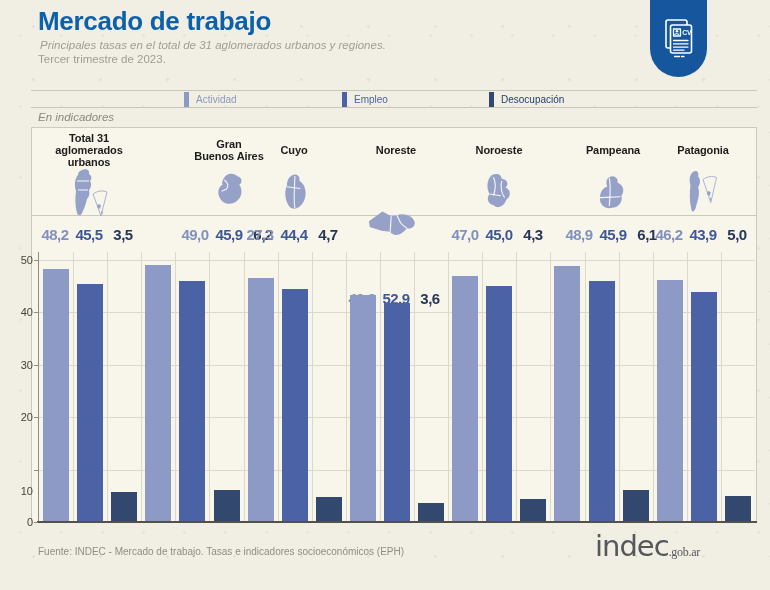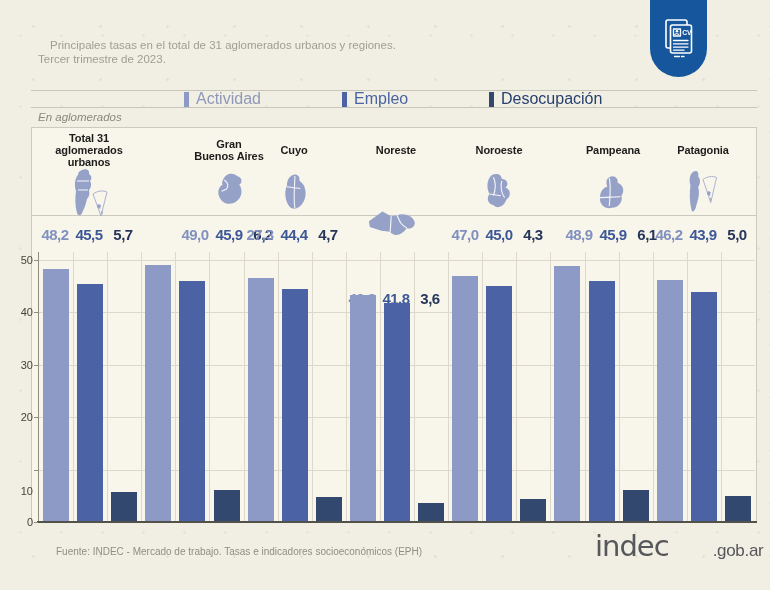--- a/index.html
+++ b/index.html
@@ -8,31 +8,31 @@
     font-family:"Liberation Sans",sans-serif;
     background-color:var(--c-page_bg,#f1eee3);
     background-image:
       radial-gradient(circle, rgba(150,140,110,.14) 1px, transparent 1.6px),
       radial-gradient(circle, rgba(150,140,110,.10) 1px, transparent 1.6px);
     background-size:67px 53px, 41px 71px;
   }
   
   .title{position:absolute;left:38px;top:6px;margin:0;font-size:26px;font-weight:700;
          color:var(--c-title,#0d61ab);letter-spacing:-.3px;}
-  .sub1{position:absolute;left:50px;top:39px;font-size:11.5px;color:var(--c-text_muted,#a09e93);}
+  .sub1{position:absolute;left:40px;top:39px;font-size:11.5px;color:var(--c-text_muted,#a09e93);font-style:italic;}
   .sub2{position:absolute;left:38px;top:53px;font-size:11.5px;color:var(--c-text_muted,#a09e93);}
   .badge{position:absolute;left:650px;top:0;width:57px;height:77px;
          background:var(--c-badge,#15569d);border-radius:0 0 29px 29px;
          display:flex;align-items:center;justify-content:center;}
   
   .rule{position:absolute;left:31px;width:726px;height:1px;background:#c8c5b9;}
   .rule-top{top:90px;} .rule-mid{top:107px;}
   .legend-item{position:absolute;top:91px;height:16px;display:flex;align-items:center;gap:7px;}
   .legend-item .lmark{width:5px;height:15px;display:inline-block;}
-  .legend-item .llabel{font-size:16px;}
+  .legend-item .llabel{font-size:10px;}
   .li-0{left:184px;} .li-1{left:342px;} .li-2{left:489px;}
   .unit{position:absolute;left:38px;top:111px;font-size:11.5px;font-style:italic;color:#8b897d;}
   
   .panel{position:absolute;left:31px;top:127px;width:724px;height:394px;
          background:var(--c-panel_bg,#f8f5eb);border:1px solid #ccc9bd;border-bottom:none;}
   .panel-divider{position:absolute;left:31px;top:215px;width:726px;height:1px;background:#ccc9bd;}
   
   .rcol{position:absolute;top:131px;width:104px;display:flex;flex-direction:column;align-items:center;}
   .rc-0{left:37px;} .rc-1{left:139px;margin-left:38px;} .rc-2{left:242px;} .rc-3{left:344px;gap:32px;}
   .rc-4{left:447px;} .rc-5{left:561px;} .rc-6{left:651px;}
@@ -49,32 +49,33 @@
   
   .plot{position:absolute;left:39px;top:252px;width:716px;height:270px;}
   .hgrid{position:absolute;left:0;width:100%;height:1px;background:var(--c-grid,#dcd8ca);}
   .vgrid{position:absolute;top:0;height:100%;width:1px;background:var(--c-grid,#dcd8ca);}
   .bar{position:absolute;bottom:0;width:26px;}
   .yaxis{position:absolute;left:38px;top:252px;width:1px;height:270px;background:#8f8d7e;}
   .baseline{position:absolute;left:37px;top:521px;width:720px;height:2px;background:var(--c-baseline,#52514a);}
   .ylabel{position:absolute;width:28px;left:5px;text-align:right;font-size:11px;color:#454439;}
   .ytick{position:absolute;left:34px;width:4px;height:1px;background:#8f8d7e;}
   
-  .source{position:absolute;left:56px;top:546px;font-size:10px;color:#908e83;}
+  .source{position:absolute;left:38px;top:546px;font-size:10px;color:#908e83;}
   .logo{position:absolute;left:595px;top:529px;display:flex;align-items:baseline;color:var(--c-logo,#56575b);}
   .logo-main{font-family:"DejaVu Sans",sans-serif;font-size:29px;letter-spacing:-1px;}
-  .logo-suffix{font-family:Liberation Sans, sans-serif;font-size:17px;letter-spacing:-.3px;margin-left:44px;}
+  .logo-suffix{font-family:Liberation Serif, serif;font-size:12px;letter-spacing:-.3px;}
   .mapline{stroke:#ffffff;stroke-width:1.2;fill:none;opacity:.9;}
   .wedge{stroke:#a9b2cf;stroke-width:1;fill:none;}
 </style>
 </head>
 <body>
 
 <div class="page">
 
+  <h1 class="title">Mercado de trabajo</h1>
   <div class="sub1">Principales tasas en el total de 31 aglomerados urbanos y regiones.</div>
   <div class="sub2">Tercer trimestre de 2023.</div>
 
   <div class="badge">
     <svg width="34" height="42" viewBox="0 0 34 42">
       <g stroke="#ffffff" stroke-width="1.6" fill="none" stroke-linecap="round" stroke-linejoin="round">
         <rect x="4" y="2" width="21" height="28" rx="2"></rect>
         <rect x="8.5" y="7" width="21" height="28" rx="2" fill="#15569d"></rect>
         <rect x="11.5" y="11" width="7" height="7" stroke-width="1.3"></rect>
         <path d="M12.7 16.6 C13.2 15.4 16.3 15.4 16.8 16.6" stroke-width="1.1"></path>
@@ -94,21 +95,21 @@
   <div class="legend-item li-1">
     <span class="lmark" style="background: rgb(75, 99, 164);"></span>
     <span class="llabel" style="color: rgb(74, 100, 164);">Empleo</span>
   </div>
   <div class="legend-item li-2">
     <span class="lmark" style="background: rgb(51, 72, 110);"></span>
     <span class="llabel" style="color: rgb(39, 64, 110);">Desocupación</span>
   </div>
   <div class="rule rule-mid"></div>
 
-  <div class="unit">En aglomerados</div>
+  <div class="unit">En indicadores</div>
 
   <div class="panel"></div>
   <div class="panel-divider"></div>
 
   <div class="rcol rc-0">
     <div class="rname">
       <span>Total 31</span>
         <span>aglomerados</span>
         <span>urbanos</span>
     </div>
@@ -116,21 +117,21 @@
       <svg width="56" height="50" viewBox="0 0 56 50">
         <path fill="#96a1c8" d="M21 2 C25 0 29 2 28 6 C31 8 31 11 29 13 C31 16 30 20 28 22 C29 26 28 29 26 31 C25 36 23 41 21 45 C20 48 17 48 16 45 C14 38 14 30 15 23 C13 17 14 10 17 7 C17 4 19 3 21 2 Z"></path>
         <path class="mapline" d="M16 13 L28 13 M17 22 L27 22"></path>
         <path class="wedge" d="M32 26 C36 23 42 22 46 24 L40 48 Z"></path>
         <path fill="#96a1c8" d="M37 36 l3 1 -1 4 -3 -2 z M40 43 l2 1 -1 3 z"></path>
       </svg>
     </div>
     <div class="rvals">
       <span class="v0">48,2</span>
       <span class="v1">45,5</span>
-      <span class="v2">5,7</span>
+      <span class="v2">3,5</span>
     </div>
   </div>
 
   <div class="rcol rc-1">
     <div class="rname">
       <span>Gran</span>
         <span>Buenos Aires</span>
         <span></span>
     </div>
     <div class="rmap">
@@ -172,21 +173,21 @@
         <span></span>
     </div>
     <div class="rmap">
       <svg width="62" height="44" viewBox="0 0 64 44">
         <path fill="#96a1c8" d="M4 18 L18 8 L27 13 L33 12 C41 9 49 13 51 18 C53 23 47 27 43 25 C39 32 30 35 26 29 L17 28 L5 24 Z"></path>
         <path class="mapline" d="M27 13 L26 29 M33 12 C36 18 36 21 43 25"></path>
       </svg>
     </div>
     <div class="rvals">
       <span class="v0">43,3</span>
-      <span class="v1">41,8</span>
+      <span class="v1">52,9</span>
       <span class="v2">3,6</span>
     </div>
   </div>
 
   <div class="rcol rc-4">
     <div class="rname">
       <span>Noroeste</span>
         <span></span>
         <span></span>
     </div>

